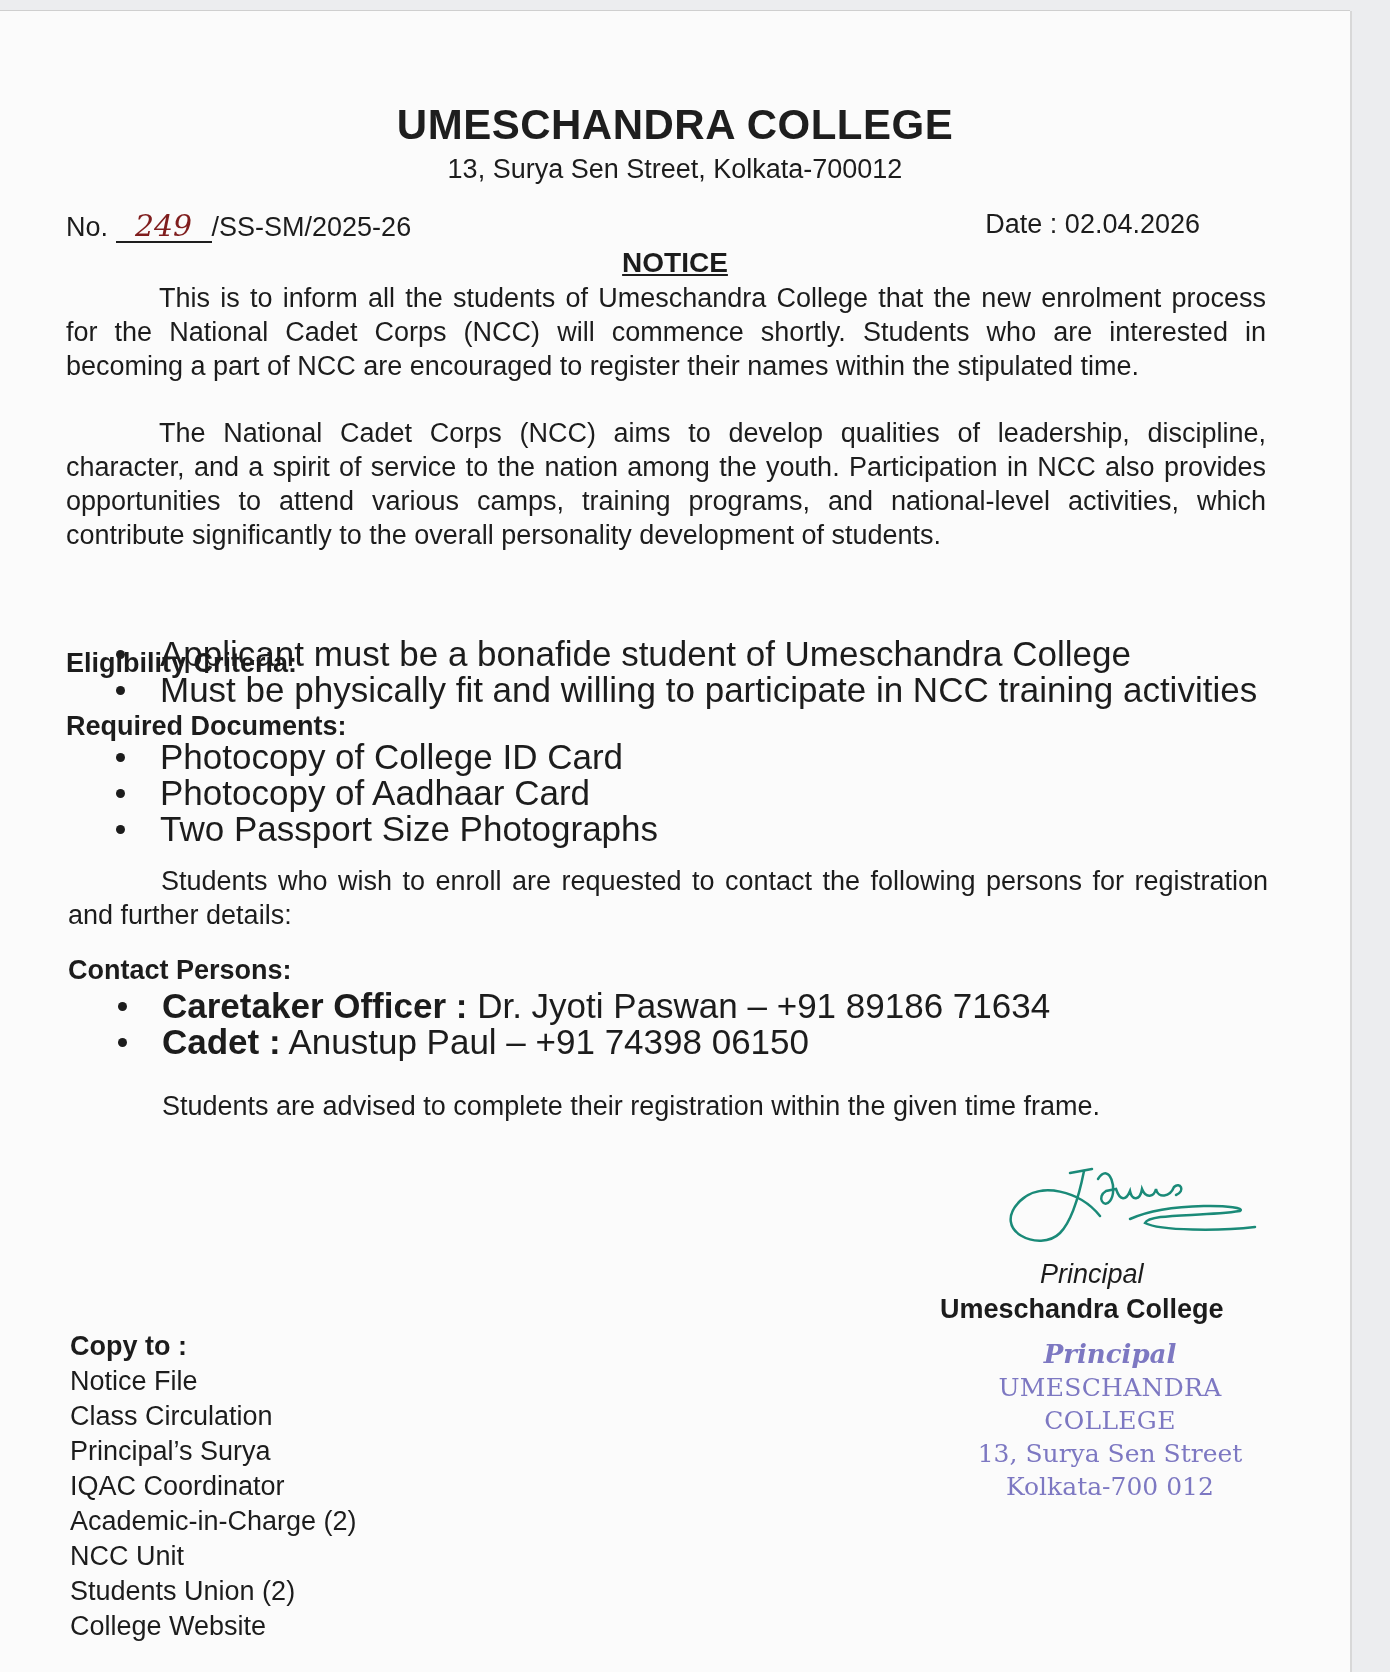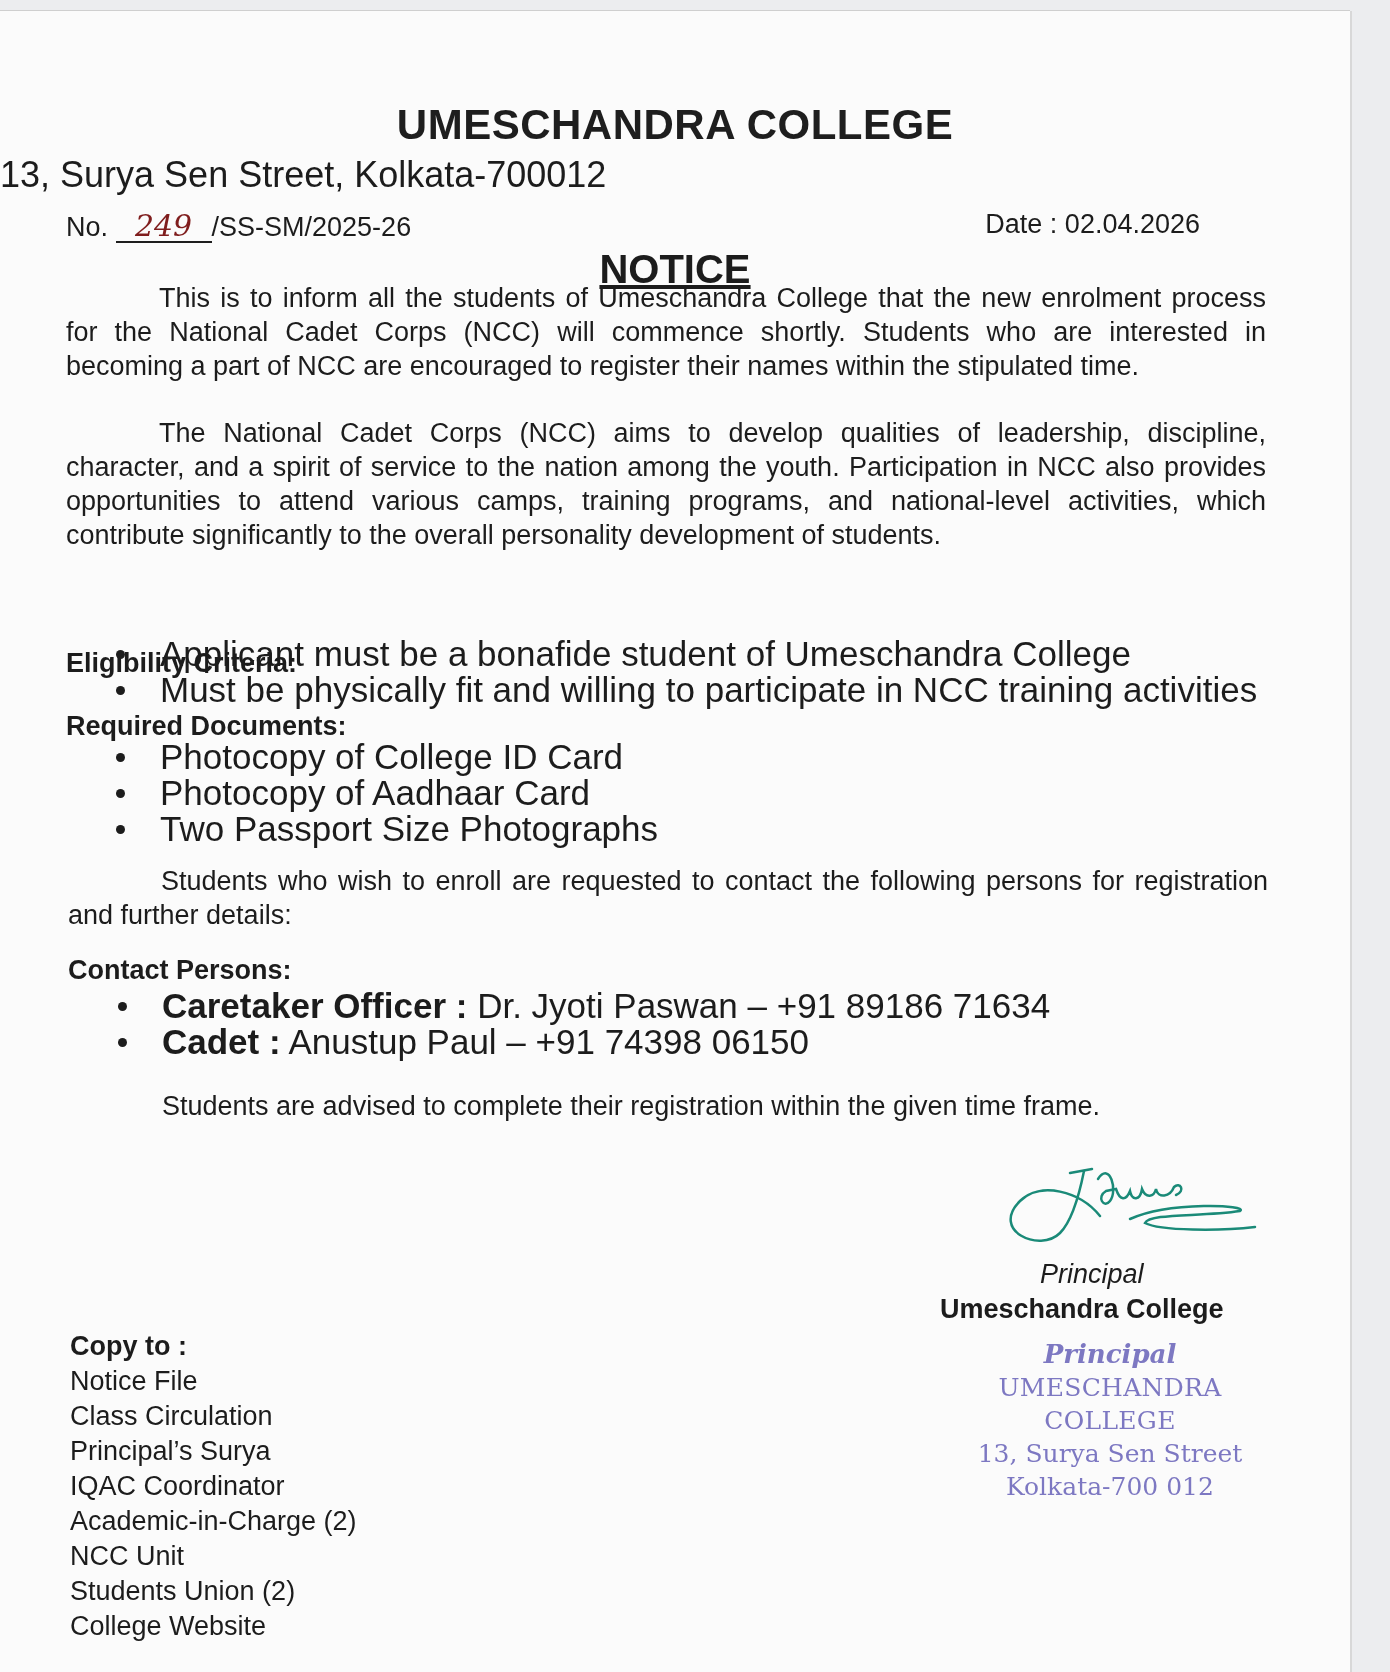--- a/index.html
+++ b/index.html
@@ -16,31 +16,31 @@
       margin-top: 10px;
     }
     .edge-right {
       position: absolute; right: -2px; top: 0; bottom: 0; width: 2px; background: #d8d8d8;
     }
     .abs { position: absolute; }
     .title {
       left: 0; right: 0; top: 90px; text-align: center;
       font-size: 42px; font-weight: bold; letter-spacing: 0.5px; color: #1e1e1e;
     }
-    .address { left: 0; right: 0; top: 143px; font-size: 36px; }
+    .address { left: 0; right: 0; top: 143px; text-align: center; font-size: 27px; }
     .refno { left: 66px; top: 200px; font-size: 27px; }
     .refno .hand {
       display: inline-block; min-width: 96px; border-bottom: 2px solid #1e1e1e;
       color: #7f1d1d; font-family: "DejaVu Serif", serif; font-style: italic; font-size: 30px;
       text-align: center; line-height: 30px;
     }
     .date { right: 150px; top: 198px; font-size: 27px; }
     .notice-h {
       left: 0; right: 0; top: 236px; text-align: center;
-      font-size: 40px; font-weight: bold; text-decoration: underline;
+      font-size: 28px; font-weight: bold; text-decoration: underline;
     }
     .body-text {
       left: 66px; width: 1200px; font-size: 27px; line-height: 34px;
       text-align: justify;
     }
     .indent { text-indent: 93px; }
     .section-h { left: 66px; font-size: 27px; font-weight: bold; }
     ul.blist { list-style: none; margin: 0; padding: 0; }
     ul.blist li { position: relative; padding-left: 0; font-size: 35px; line-height: 36px; }
     ul.blist li::before {

